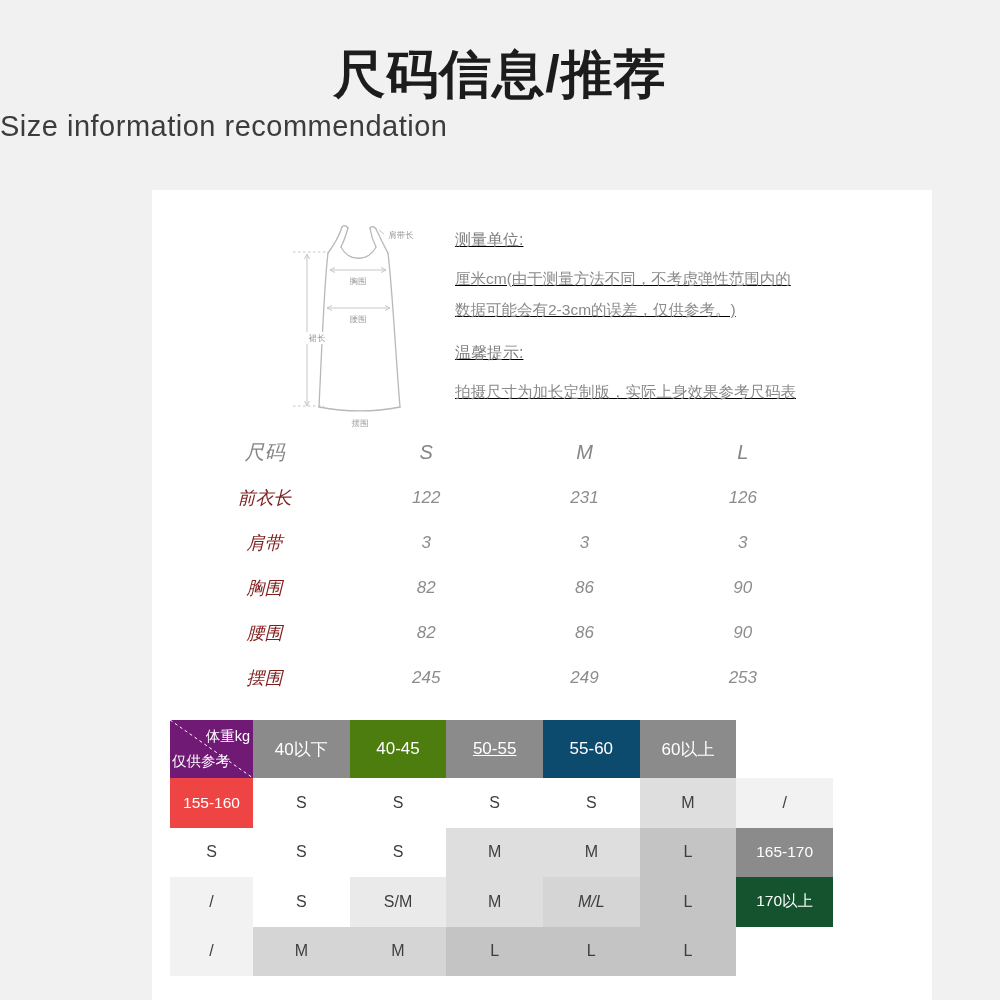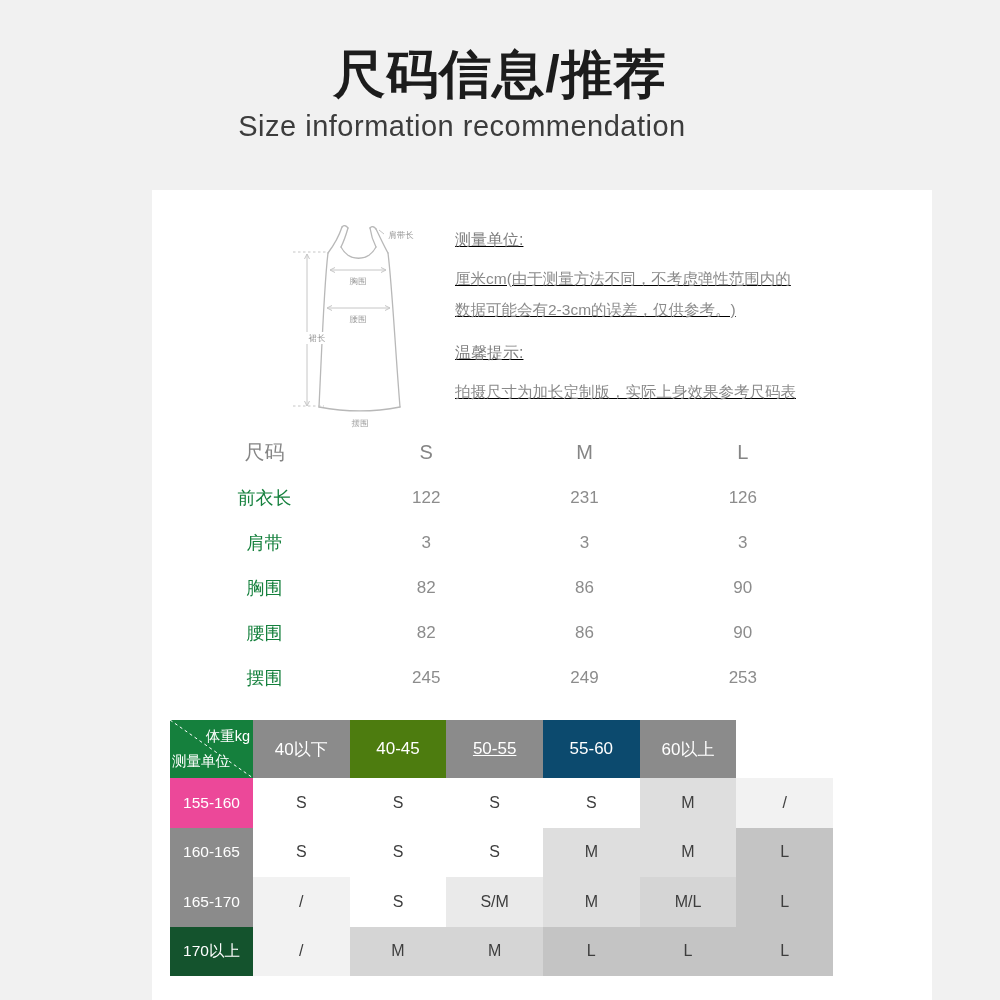--- a/index.html
+++ b/index.html
@@ -6,41 +6,41 @@
   body{
     width:1000px;height:1000px;position:relative;overflow:hidden;
     background:#f1f1f1;
     font-family:"Liberation Sans","DejaVu Sans",sans-serif;
   }
   .page-title{
     position:absolute;left:0;top:40px;width:1000px;text-align:center;
     font-size:52px;font-weight:700;color:#1c1c1c;letter-spacing:1px;
   }
   .page-subtitle{
-    position:absolute;left:0;top:110px;width:924px;text-align:center;
+    position:absolute;left:0;top:110px;width:924px;
     font-size:29px;font-weight:400;color:#3c3c3c;letter-spacing:0.5px;
   }
   .card{
     position:absolute;left:152px;top:190px;width:780px;height:810px;
     background:#ffffff;
   }
   
   .diagram{position:absolute;left:128px;top:15px;width:160px;height:230px;}
   
   .notes{position:absolute;left:303px;top:40px;width:400px;text-decoration:underline;}
   .notes p{margin:0;}
   .note-head{font-size:16px;color:#7e7e7e;margin-bottom:12px !important;}
   .note-line{font-size:15.5px;color:#8a8a8a;line-height:31px;}
   .note-head.second{margin-top:18px !important;}
   
   .size-table{position:absolute;left:30px;top:240px;width:640px;}
   .srow{display:grid;grid-template-columns:165px 1fr 1fr 1fr;height:45px;align-items:center;}
-  .scell{text-align:center;}
+  .scell{text-align:center;font-style:italic;}
   .scell.head{font-size:20px;color:#858585;}
-  .scell.rlabel{font-size:18px;color:#15803d;}
+  .scell.rlabel{font-size:18px;color:#7f1d1d;}
   .scell.val{font-size:17px;color:#8c8c8c;}
   
   .reco-table{position:absolute;left:18px;top:530px;width:663px;}
   .reco-header{display:grid;grid-template-columns:83px repeat(6,1fr);height:58px;}
   .reco-body{display:grid;grid-template-columns:83px repeat(6,1fr);grid-auto-rows:49.5px;}
   .corner{position:relative;}
   .corner svg{position:absolute;left:0;top:0;}
   .corner .c-top{position:absolute;right:3px;top:7px;font-size:14.5px;color:#ffffff;}
   .corner .c-bottom{position:absolute;left:2px;bottom:7px;font-size:14.5px;color:#ffffff;}
   .col-head{display:flex;align-items:center;justify-content:center;
@@ -139,54 +139,53 @@
           <div class="scell rlabel">摆围</div>
           <div class="scell val">245</div>
           <div class="scell val">249</div>
           <div class="scell val">253</div>
         </div>
       </div>
   </div>
 
   <div class="reco-table">
     <div class="reco-header">
-      <div class="corner" style="background: #15803d;">
+      <div class="corner" style="background: #701a75;">
         <svg width="83" height="58" viewBox="0 0 83 58">
           <line x1="0" y1="0" x2="83" y2="58" stroke="#ffffff" stroke-width="1" stroke-dasharray="3,3"></line>
         </svg>
         <span class="c-top">体重kg</span>
-        <span class="c-bottom">测量单位</span>
+        <span class="c-bottom">仅供参考</span>
       </div>
     <div class="col-head" style="background: rgb(139, 139, 139);">40以下</div>
         <div class="col-head" style="background: #4d7c0f;">40-45</div>
         <div class="col-head" style="background: rgb(139, 139, 139); text-decoration: underline;">50-55</div>
         <div class="col-head" style="background: #0c4a6e;">55-60</div>
         <div class="col-head" style="background: rgb(139, 139, 139);">60以上</div>
       </div>
     <div class="reco-body">
-        <div class="row-head" style="background: #ec4899;">155-160</div>
+        <div class="row-head" style="background: #ef4444;">155-160</div>
         <div class="rcell" style="background: rgb(255, 255, 255);">S</div>
         <div class="rcell" style="background: rgb(255, 255, 255);">S</div>
         <div class="rcell" style="background: rgb(255, 255, 255);">S</div>
         <div class="rcell" style="background: rgb(255, 255, 255);">S</div>
         <div class="rcell" style="background: rgb(222, 222, 222);">M</div>
         <div class="rcell" style="background: rgb(242, 242, 242);">/</div>
-        <div class="row-head" style="background: rgb(139, 139, 139);">160-165</div>
         <div class="rcell" style="background: rgb(255, 255, 255);">S</div>
         <div class="rcell" style="background: rgb(255, 255, 255);">S</div>
         <div class="rcell" style="background: rgb(255, 255, 255);">S</div>
         <div class="rcell" style="background: rgb(222, 222, 222);">M</div>
         <div class="rcell" style="background: rgb(222, 222, 222);">M</div>
         <div class="rcell" style="background: rgb(196, 196, 196);">L</div>
         <div class="row-head" style="background: rgb(139, 139, 139);">165-170</div>
         <div class="rcell" style="background: rgb(242, 242, 242);">/</div>
         <div class="rcell" style="background: rgb(255, 255, 255);">S</div>
         <div class="rcell" style="background: rgb(234, 234, 234);">S/M</div>
         <div class="rcell" style="background: rgb(222, 222, 222);">M</div>
-        <div class="rcell" style="background: rgb(213, 213, 213);">M/L</div>
+        <div class="rcell" style="background: rgb(213, 213, 213); font-style: italic;">M/L</div>
         <div class="rcell" style="background: rgb(196, 196, 196);">L</div>
         <div class="row-head" style="background: #14532d;">170以上</div>
         <div class="rcell" style="background: rgb(242, 242, 242);">/</div>
         <div class="rcell" style="background: rgb(213, 213, 213);">M</div>
         <div class="rcell" style="background: rgb(213, 213, 213);">M</div>
         <div class="rcell" style="background: rgb(196, 196, 196);">L</div>
         <div class="rcell" style="background: rgb(196, 196, 196);">L</div>
         <div class="rcell" style="background: rgb(196, 196, 196);">L</div>
       </div>
   </div>

